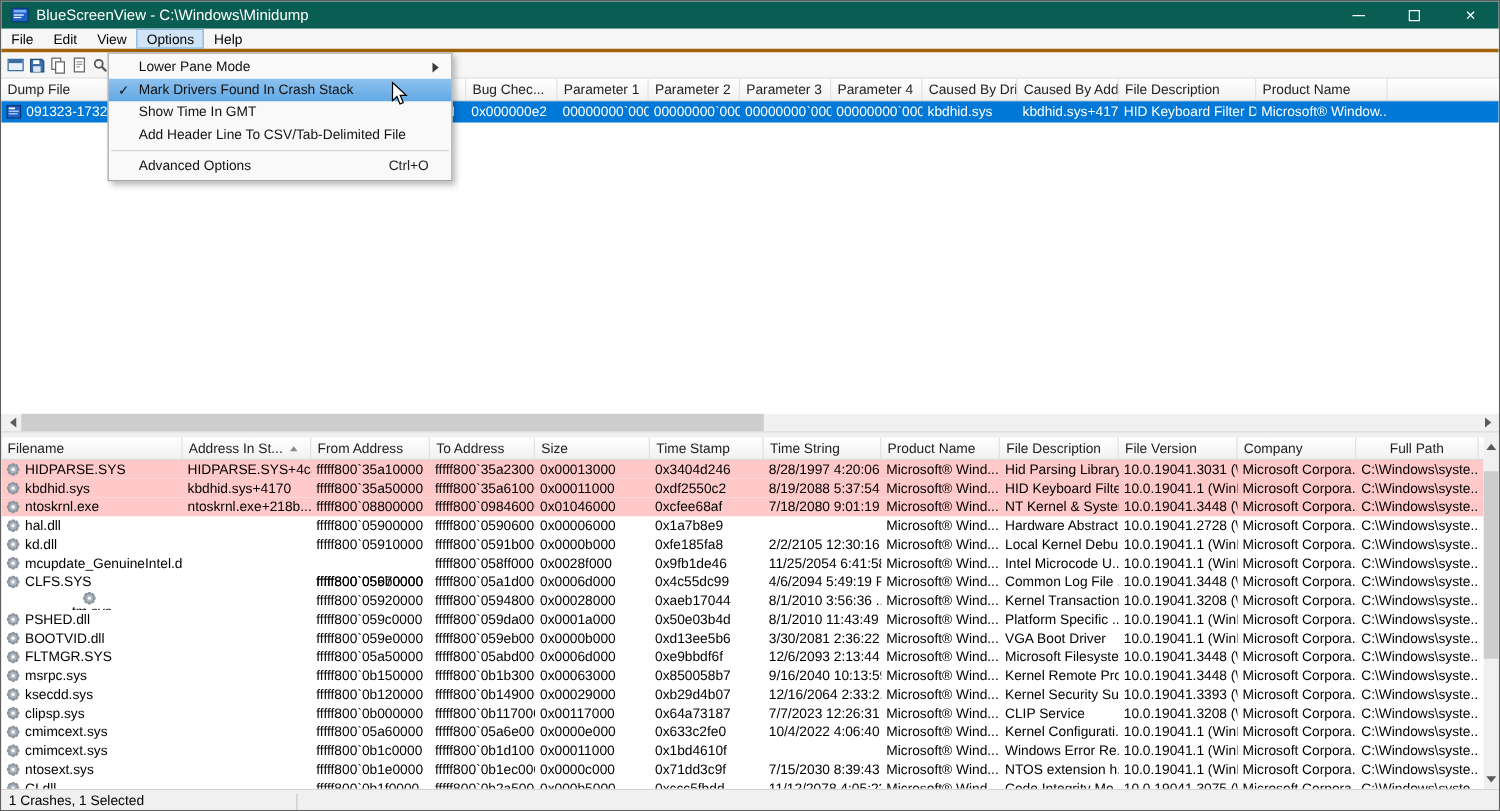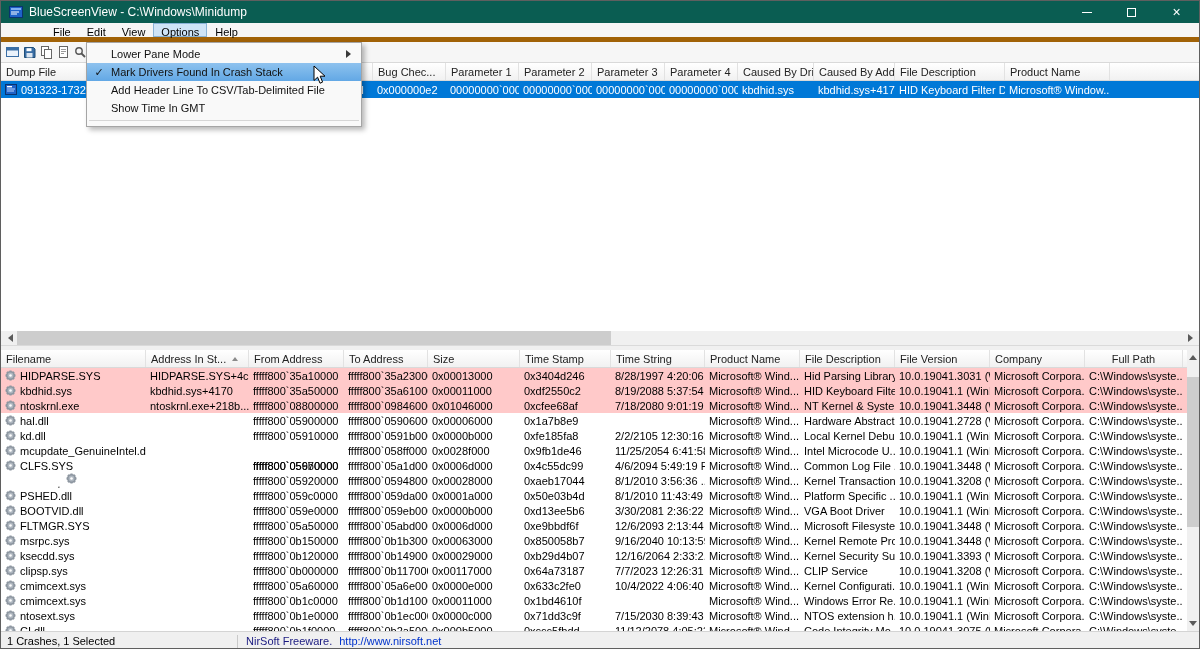--- a/index.html
+++ b/index.html
@@ -11,21 +11,21 @@
   }
   
   .titlebar{height:22px;background:var(--titlebar-color,#0a5d52);display:flex;align-items:center;color:#fff;}
   .app-icon{width:14px;height:12px;margin:0 6px 0 8px;display:flex;}
   .title-text{font-size:12px;white-space:nowrap;}
   .win-controls{margin-left:auto;display:flex;height:100%;}
   .wc{width:45px;height:100%;display:flex;align-items:center;justify-content:center;font-size:14px;color:#fff;}
   .glyph-min{width:10px;height:1px;background:#fff;}
   .glyph-max{width:9px;height:9px;border:1px solid #fff;}
   
-  .menubar{height:19px;background:#f6f6f6;display:flex;align-items:stretch;border-bottom:5px solid #a16207;padding-left:44px;}
+  .menubar{height:19px;background:#f6f6f6;display:flex;align-items:stretch;border-bottom:3px solid #a16207;}
   .menu-item{padding:3px 8px 0 8px;cursor:default;}
   .menu-item.open{background:#cfe4f7;box-shadow:inset 0 0 0 1px #8ab4d8;}
   
   .toolbar{height:21px;background:#f6f6f6;border-bottom:1px solid #d9d9d9;display:flex;align-items:center;padding:1px 3px;gap:1px;}
   .tool-btn{width:16px;height:17px;display:flex;align-items:center;justify-content:center;}
   
   .upper-pane{height:268px;background:#fff;position:relative;}
   .list-header{display:flex;height:18px;background:linear-gradient(#ffffff,#f1f1f1);border-bottom:1px solid #d9d9d9;}
   .hcell{display:flex;align-items:center;padding:0 5px;border-right:1px solid #e2e2e2;color:#222;
          white-space:nowrap;overflow:hidden;flex:none;height:100%;}
@@ -786,45 +786,46 @@
       </div>
       <div class="vs-arrow">
           <div class="tri tri-down"></div>
         </div>
     </div>
   </div>
 
   <div class="statusbar">
     <div class="sb-panel sb-left">1 Crashes, 1 Selected</div>
     <div class="sb-div"></div>
-    <div class="sb-panel sb-mid">
-      <span class="sb-freeware">NirSoft Freeware.</span>
-      <span class="sb-url">http://www.nirsoft.net</span>
-    </div>
   </div>
 
   <div class="options-menu">
       <div class="dd-item">
         <span class="dd-check"></span>
         <span class="dd-label">Lower Pane Mode</span>
         <span class="dd-arrow-tri"></span>
       </div>
       <div class="dd-item hl">
         <span class="dd-check">✓</span>
         <span class="dd-label">Mark Drivers Found In Crash Stack</span>
       </div>
       <div class="dd-item">
         <span class="dd-check"></span>
-        <span class="dd-label">Add Header Line To CSV/Tab-Delimited File</span>
+        <span class="dd-label">Show Time In GMT</span>
       </div>
       <div class="dd-item">
         <span class="dd-check"></span>
-        <span class="dd-label">Show Time In GMT</span>
+        <span class="dd-label">Add Header Line To CSV/Tab-Delimited File</span>
       </div>
       <div class="menu-sep"></div>
+      <div class="dd-item">
+        <span class="dd-check"></span>
+        <span class="dd-label">Advanced Options</span>
+        <span class="dd-short">Ctrl+O</span>
+      </div>
     </div>
 
   <div class="cursor">
     <svg width="14" height="20" viewBox="0 0 14 20">
         <path d="M1 1 L1 15.5 L4.6 12.2 L7 18.2 L9.6 17.1 L7.2 11.2 L12 11.2 Z" fill="#ffffff" stroke="#000000" stroke-width="1"></path>
       </svg>
   </div>
 
 </div>
 

